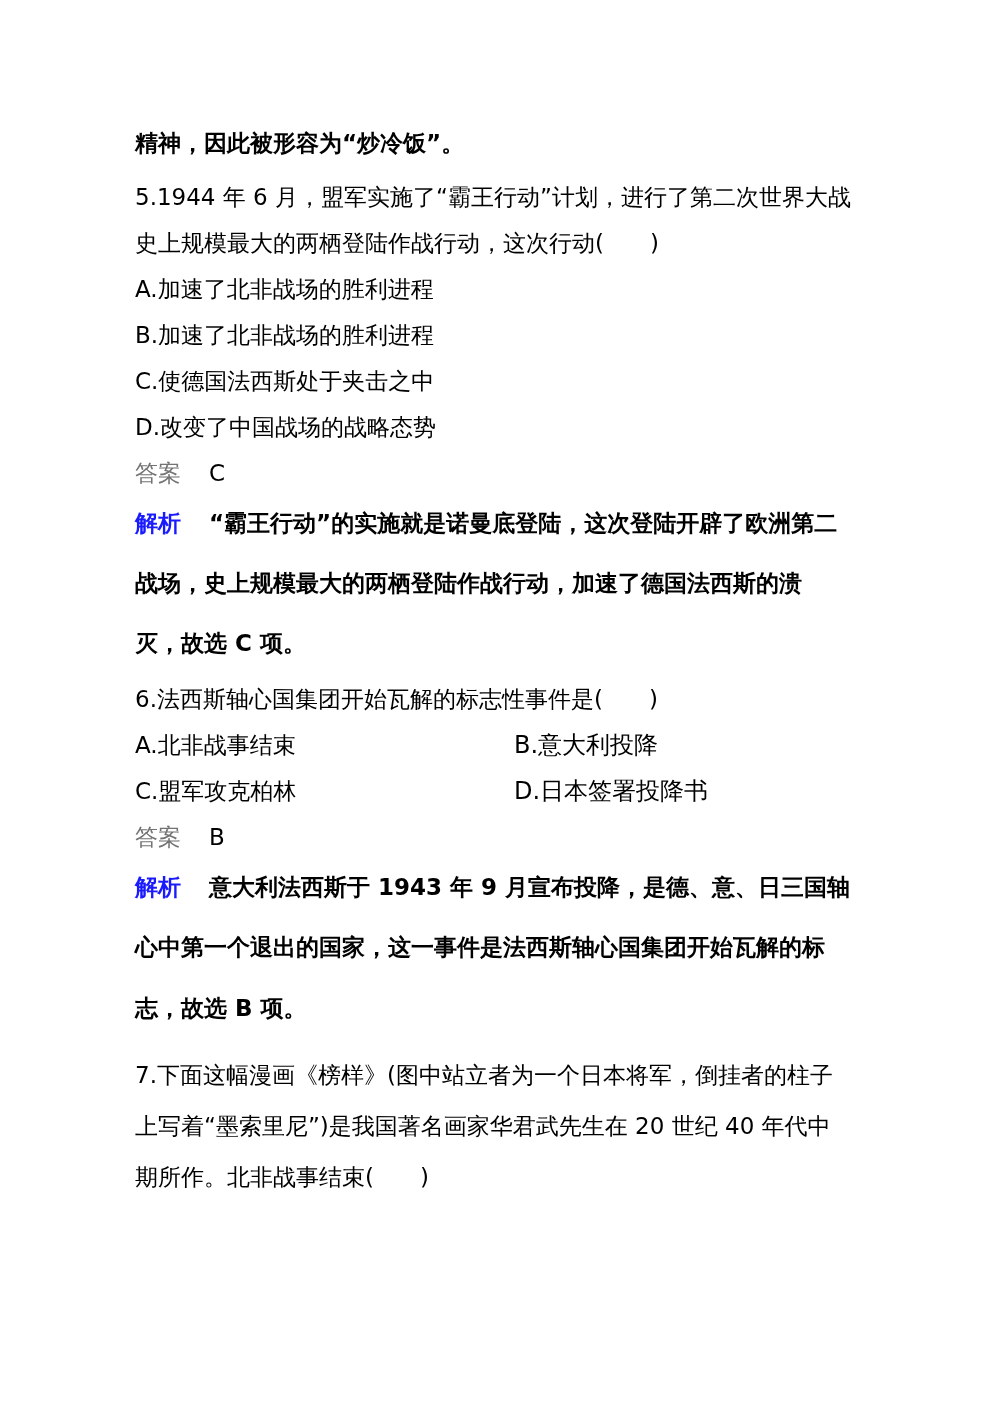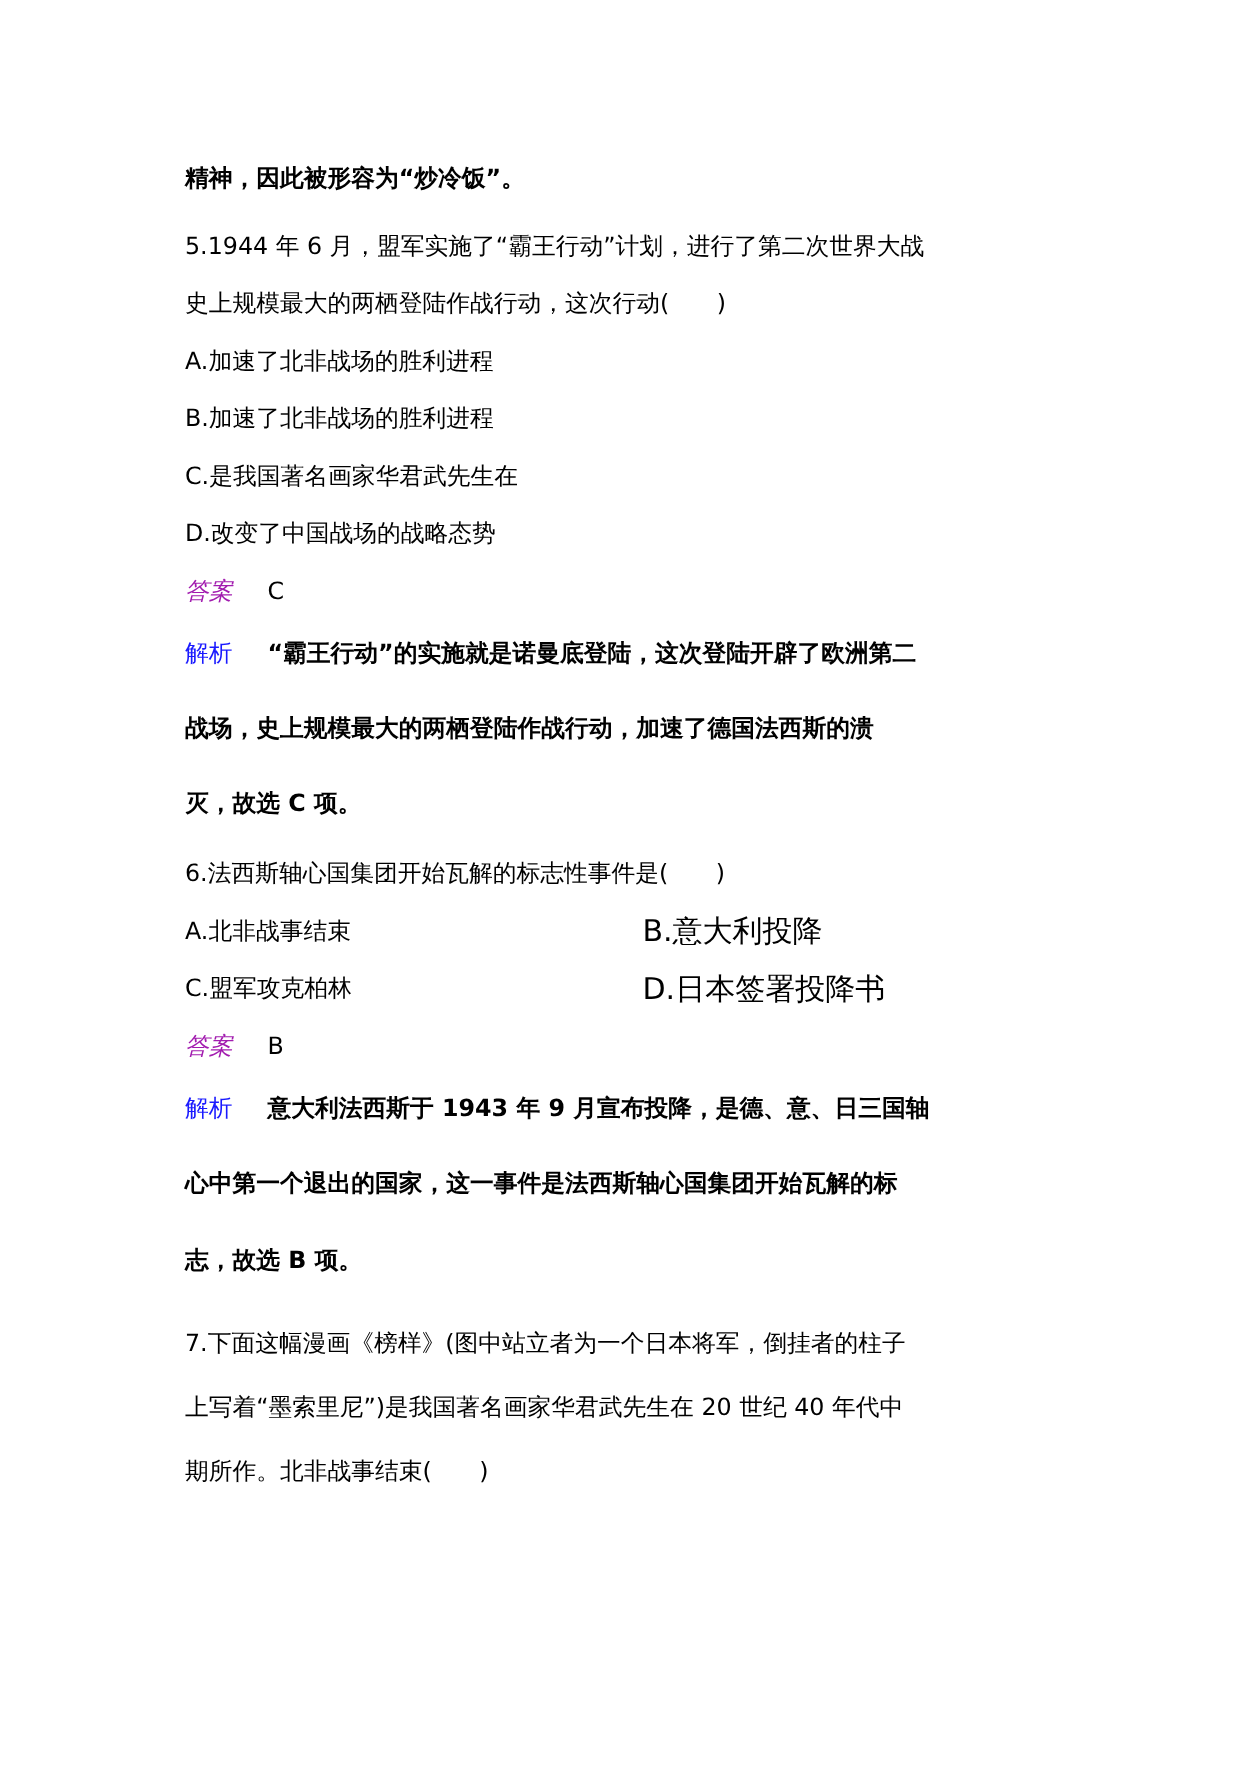--- a/index.html
+++ b/index.html
@@ -1,34 +1,34 @@
 <!DOCTYPE html>
 <html><head>
 <meta charset="utf-8">
 <style>
   html, body { margin:0; padding:0; background:#ffffff; }
   body { width:1000px; height:1414px; position:relative; overflow:hidden;
          font-family:"DejaVu Sans", sans-serif; color:#000; }
-  .line { position:absolute; left:148px; font-size:19px; font-weight:bold; white-space:nowrap; line-height:30px; }
+  .line { position:absolute; left:135px; font-size:23px; font-weight:bold; white-space:nowrap; line-height:30px; }
   .line.normal { font-weight:normal;text-align:right; }
-  .red { color:#a21caf; font-weight:normal;font-style:italic; }
-  .blue { color:#1a1aff; font-weight:normal; }
+  .red { color:#737373; font-weight:normal; }
+  .blue { color:#1a1aff; font-weight:bold; }
   .gap { display:inline-block; width:28px; }
   .col2 { position:absolute; left:514px; font-size:24px; white-space:nowrap; line-height:30px; }
 </style>
 </head>
 <body>
 
 <div class="line" style="top:128px">精神，因此被形容为“炒冷饭”。</div>
 
 <div class="line normal" style="top:182px">5.1944 年 6 月，盟军实施了“霸王行动”计划，进行了第二次世界大战</div>
 <div class="line normal" style="top:228px">史上规模最大的两栖登陆作战行动，这次行动(　　)</div>
 <div class="line normal" style="top:274px">A.加速了北非战场的胜利进程</div>
 <div class="line normal" style="top:320px">B.加速了北非战场的胜利进程</div>
-<div class="line normal" style="top:366px">C.是我国著名画家华君武先生在</div>
+<div class="line normal" style="top:366px">C.使德国法西斯处于夹击之中</div>
 <div class="line normal" style="top:412px">D.改变了中国战场的战略态势</div>
 <div class="line normal" style="top:458px">
   <span class="red">答案</span><span class="gap"></span><span>C</span>
 </div>
 <div class="line" style="top:508px">
   <span class="blue">解析</span><span class="gap"></span><span>“霸王行动”的实施就是诺曼底登陆，这次登陆开辟了欧洲第二</span>
 </div>
 <div class="line" style="top:568px">战场，史上规模最大的两栖登陆作战行动，加速了德国法西斯的溃</div>
 <div class="line" style="top:628px">灭，故选 C 项。</div>
 

